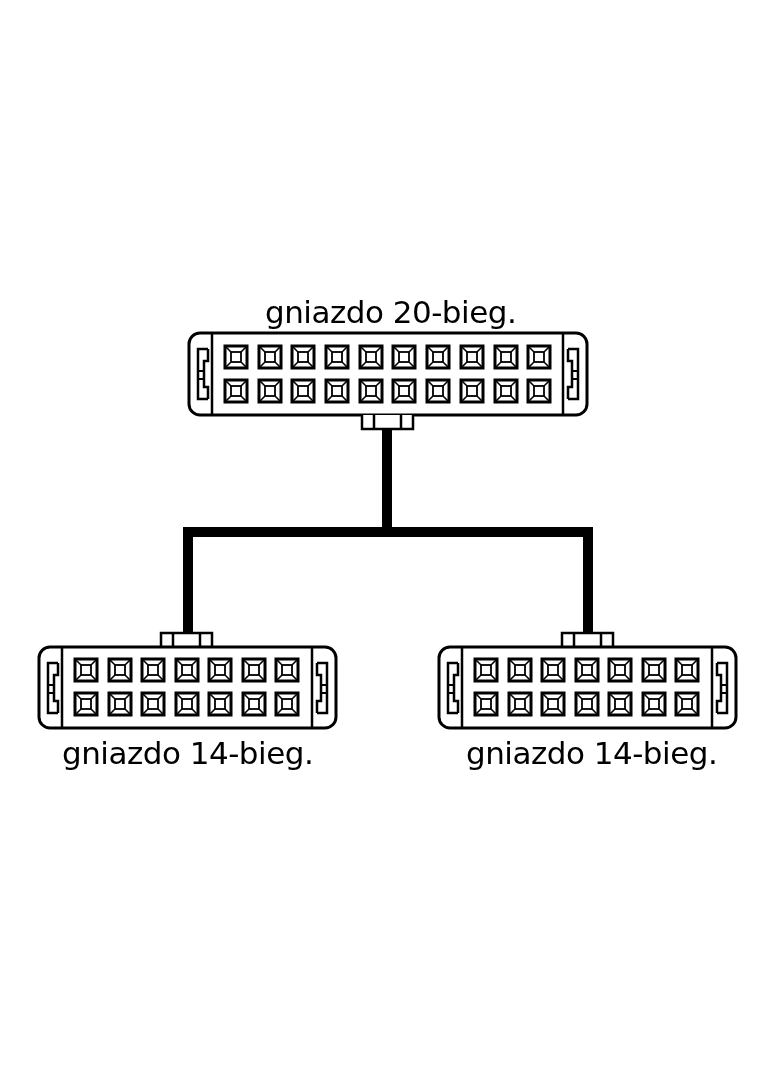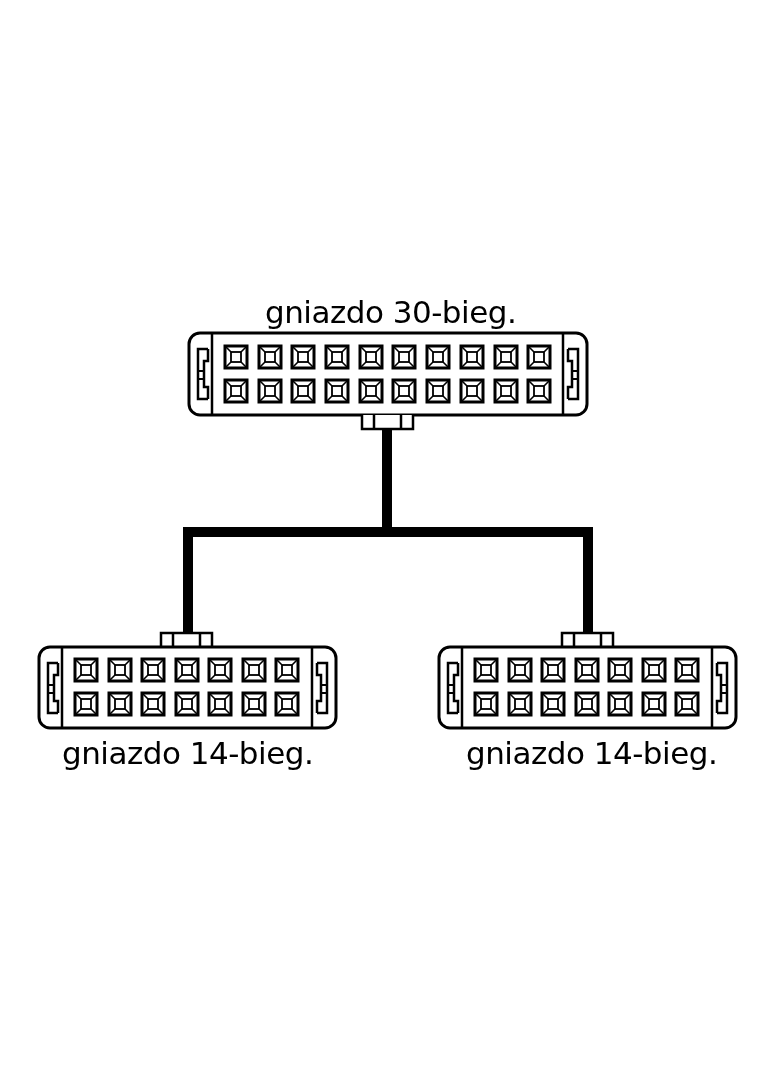--- a/index.html
+++ b/index.html
@@ -117,15 +117,15 @@
         <use href="#pin" x="509" y="693"></use>
         <use href="#pin" x="542" y="693"></use>
         <use href="#pin" x="576" y="693"></use>
         <use href="#pin" x="609" y="693"></use>
         <use href="#pin" x="643" y="693"></use>
         <use href="#pin" x="676" y="693"></use>
     </g>
   </g>
 </svg>
 
-<div class="label" style="left:265px; top:297px;">gniazdo 30-bieg.</div>
+<div class="label" style="left:265px; top:297px;">gniazdo 20-bieg.</div>
 <div class="label" style="left:62px; top:738px;">gniazdo 14-bieg.</div>
 <div class="label" style="left:466px; top:738px;">gniazdo 14-bieg.</div>
 
 </body></html>

